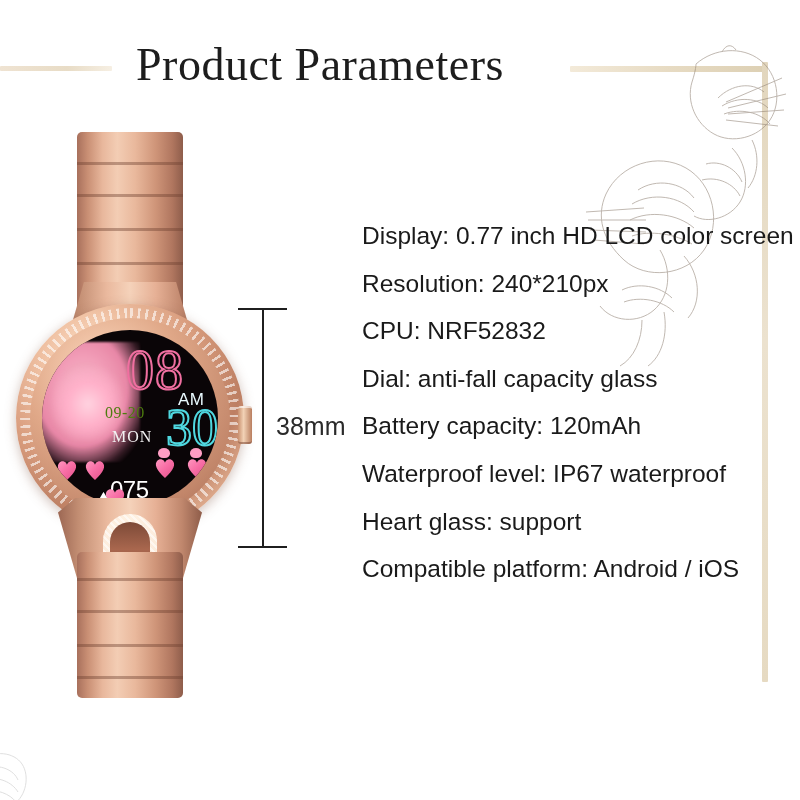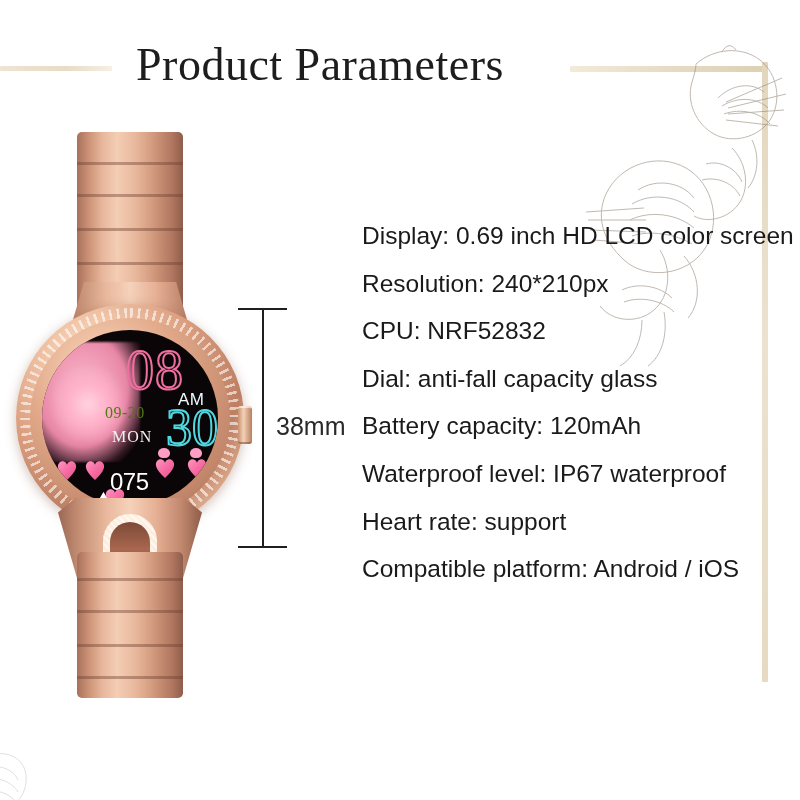--- a/index.html
+++ b/index.html
@@ -341,21 +341,21 @@
   .heart {
     position: absolute;
     width: 22px;
     height: 20px;
     background: linear-gradient(135deg, #ff9ec4 0%, #f86fa6 48%, #e14c86 100%);
     clip-path: path("M11 20 C 2 12, 0 6, 3.5 2.6 C 7 -0.8, 11 3, 11 5 C 11 3, 15 -0.8, 18.5 2.6 C 22 6, 20 12, 11 20 Z");
   }
   .hr-value {
     position: absolute;
     left: 54px;
-    top: 12px;
+    top: 20px;
     font-size: 24px;
     color: #ffffff;
     font-weight: 500;
     letter-spacing: -0.5px;
   }
   .heart-mid {
     position: absolute;
     left: 62px;
     top: 158px;
     width: 24px;
@@ -540,23 +540,23 @@
 
     <div class="band band-bottom">
       <div class="band-link" style="top:26px"></div>
       <div class="band-link" style="top:58px"></div>
       <div class="band-link" style="top:92px"></div>
       <div class="band-link" style="top:124px"></div>
     </div>
   </div>
 
   <div class="spec-list">
-    <div class="spec-line">Display: 0.69 inch HD LCD color screen</div>
+    <div class="spec-line">Display: 0.77 inch HD LCD color screen</div>
     <div class="spec-line">Resolution: 240*210px</div>
     <div class="spec-line">CPU: NRF52832</div>
     <div class="spec-line">Dial: anti-fall capacity glass</div>
     <div class="spec-line">Battery capacity: 120mAh</div>
     <div class="spec-line">Waterproof level: IP67 waterproof</div>
-    <div class="spec-line">Heart rate: support</div>
+    <div class="spec-line">Heart glass: support</div>
     <div class="spec-line">Compatible platform: Android / iOS</div>
   </div>
 
 </div>
 
 </body></html>

